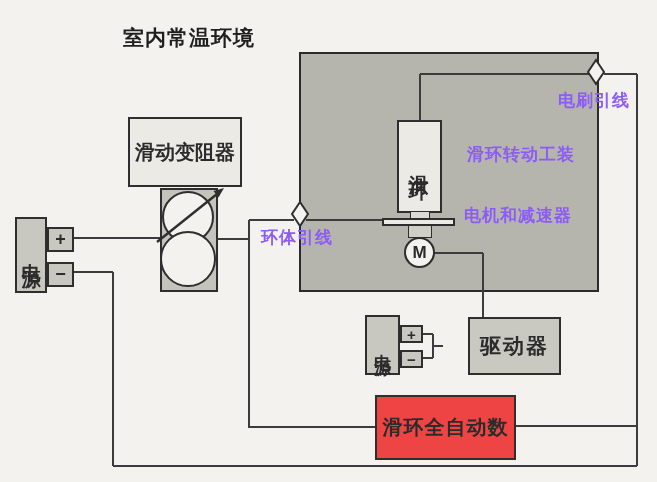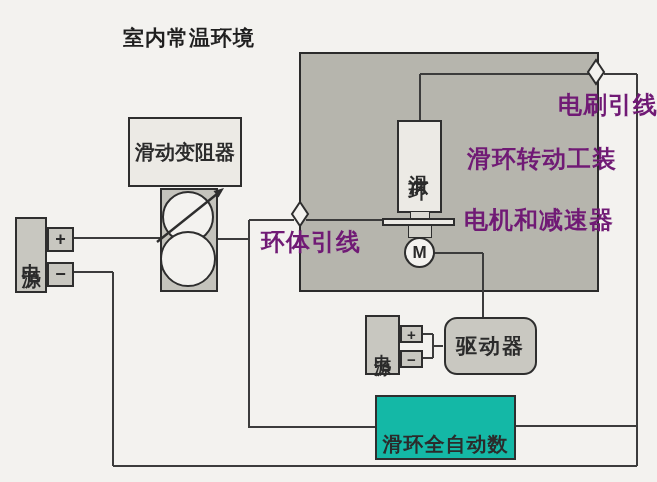--- a/index.html
+++ b/index.html
@@ -14,21 +14,21 @@
     overflow:hidden;
     color:#2b2b2b;
     text-decoration:underline;
   }
   .abs{position:absolute;}
   .title{
     font-size:21px;font-weight:600;letter-spacing:1px;color:#1f1f1f;
     white-space:nowrap;
   }
   .lbl{
-    font-size:24px;font-weight:600;color:#701a75;white-space:nowrap;
+    font-size:17px;font-weight:600;color:#8b5cf6;white-space:nowrap;
     letter-spacing:1px;
   }
   .boxed{
     border:2px solid #2e2e2e;box-sizing:border-box;
     display:flex;align-items:center;justify-content:center;
   }
   .vtext{
     writing-mode:vertical-rl;text-orientation:upright;
     letter-spacing:8px;font-weight:600;color:#2b2b2b;
   }
@@ -48,23 +48,23 @@
   #main-power-minus{left:47px;top:262px;width:27px;height:25px;background:#c8c7c0;font-size:18px;font-weight:600;}
   #slip-ring{left:397px;top:120px;width:45px;height:93px;background:#eceae5;font-size:20px;}
   #sr-neck{left:410px;top:211px;width:20px;height:9px;background:#dcdad4;border:1.5px solid #2e2e2e;box-sizing:border-box;}
   #sr-plate{left:382px;top:218px;width:73px;height:8px;background:#eceae5;}
   #sr-coupling{left:408px;top:225px;width:24px;height:13px;background:#cfcec7;border:1.5px solid #2e2e2e;box-sizing:border-box;}
   #motor-circle{left:404px;top:237px;width:31px;height:31px;border-radius:50%;
      background:#f3f2ef;font-size:17px;font-weight:600;}
   #driver-power{left:365px;top:315px;width:35px;height:60px;background:#c8c7c0;font-size:17px;}
   #driver-power-plus{left:400px;top:325px;width:23px;height:18px;background:#c8c7c0;font-size:15px;font-weight:600;}
   #driver-power-minus{left:400px;top:350px;width:23px;height:18px;background:#c8c7c0;font-size:15px;font-weight:600;}
-  #driver-box{left:444px;top:317px;width:93px;height:58px;background:#c9c8c1;font-size:21px;font-weight:600;letter-spacing:2px;border-radius:13px;}
-  #instrument-box{left:375px;top:395px;width:141px;height:65px;background:#14b8a6;
-     flex-direction:column;font-size:20px;font-weight:600;line-height:27px;letter-spacing:1px;justify-content:flex-end;}
+  #driver-box{left:468px;top:317px;width:93px;height:58px;background:#c9c8c1;font-size:21px;font-weight:600;letter-spacing:2px;}
+  #instrument-box{left:375px;top:395px;width:141px;height:65px;background:#ef4444;
+     flex-direction:column;font-size:20px;font-weight:600;line-height:27px;letter-spacing:1px;}
 </style>
 </head>
 <body>
 
 <div id="canvas">
 
   <div id="chamber" class="abs"></div>
 
   <svg id="wire-layer" class="abs" viewBox="0 0 657 482" xmlns="http://www.w3.org/2000/svg">
     <g stroke="#3c3c3c" stroke-width="2" fill="none">

